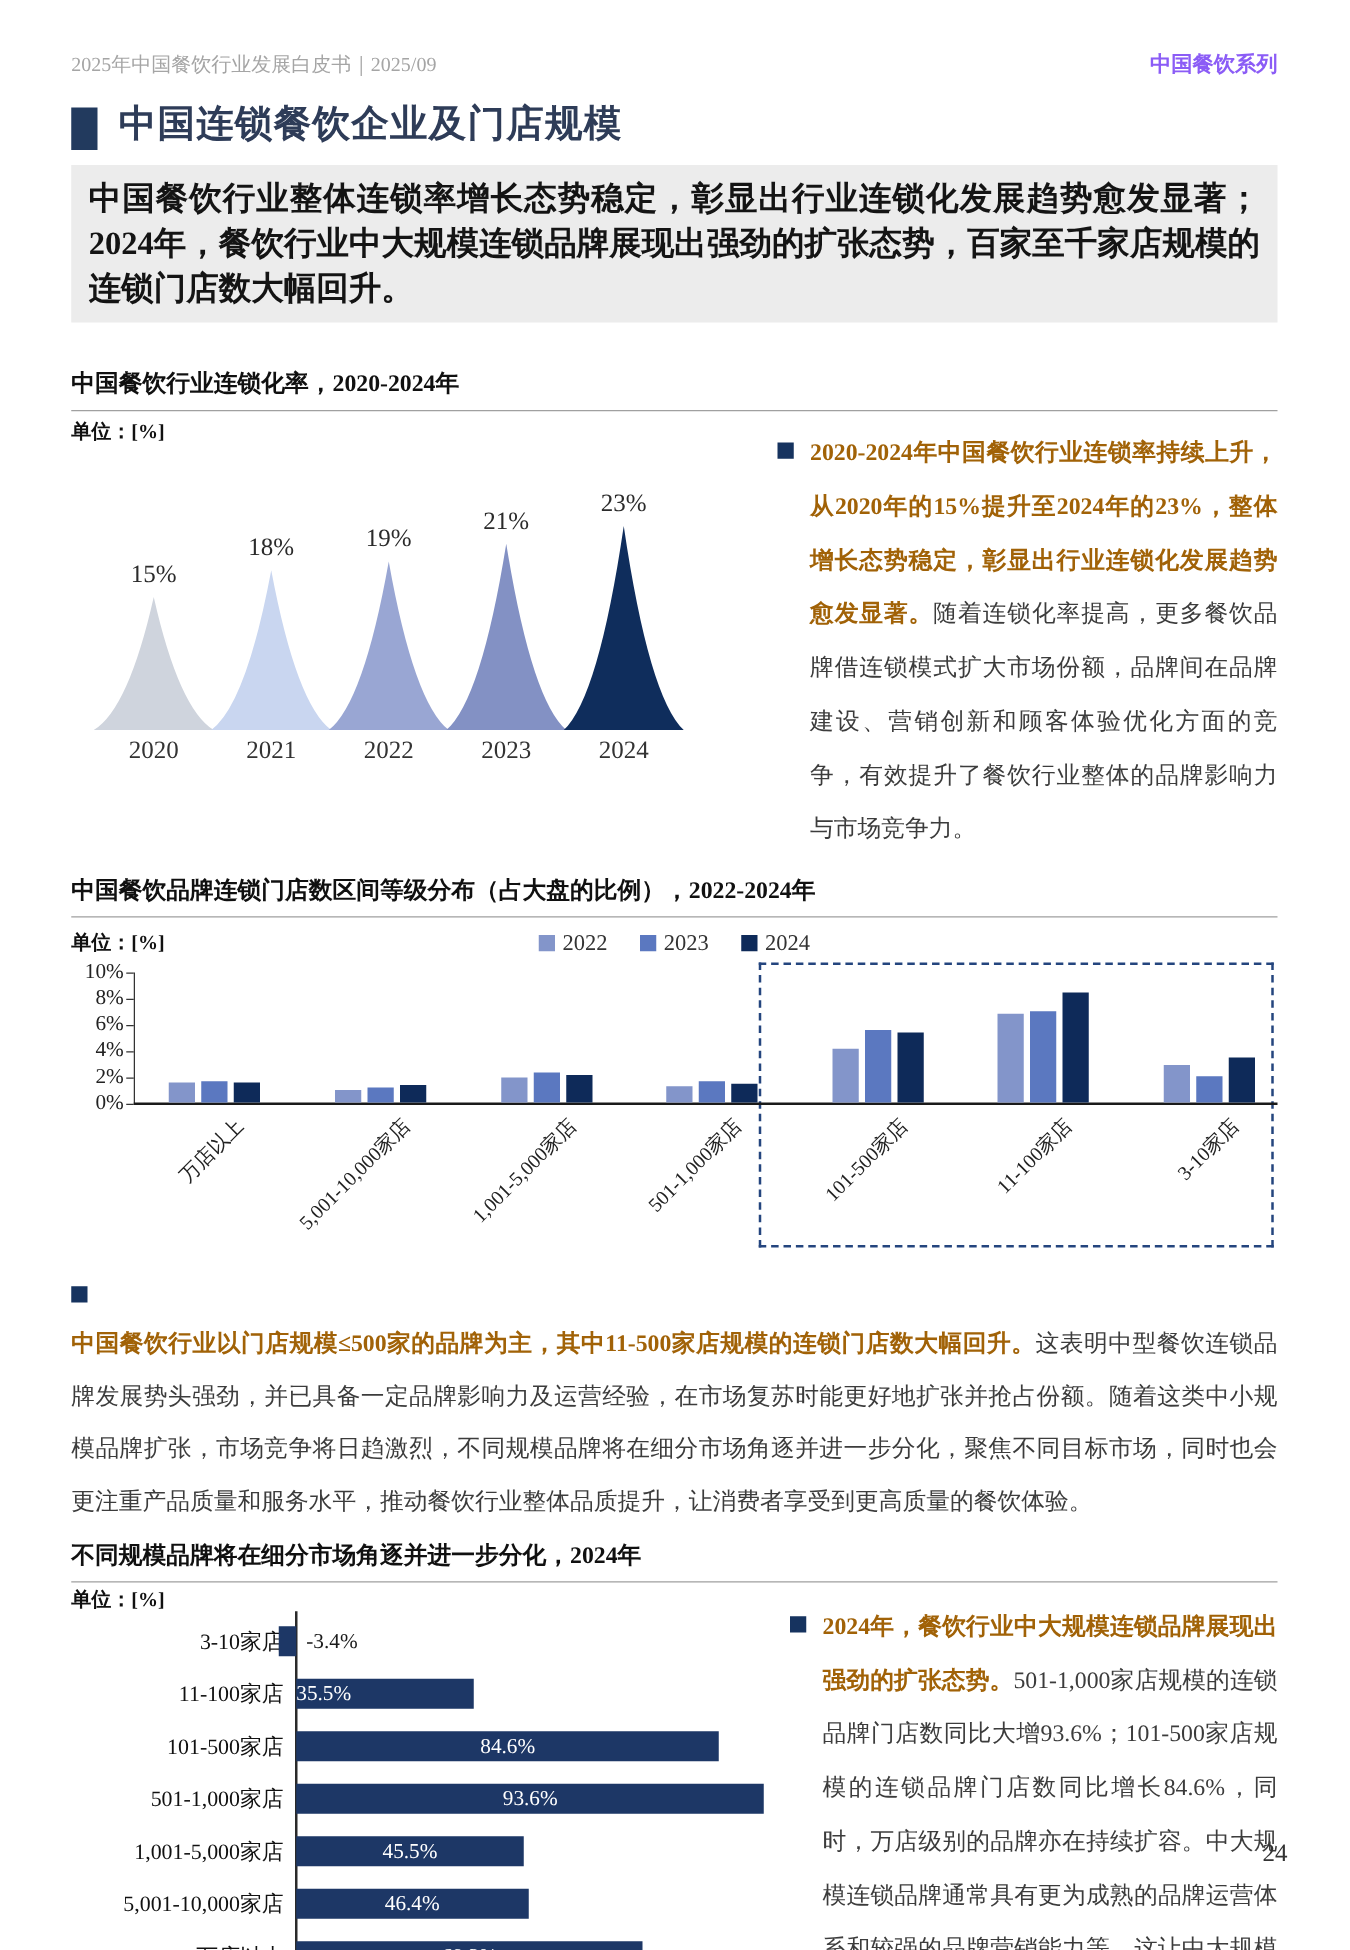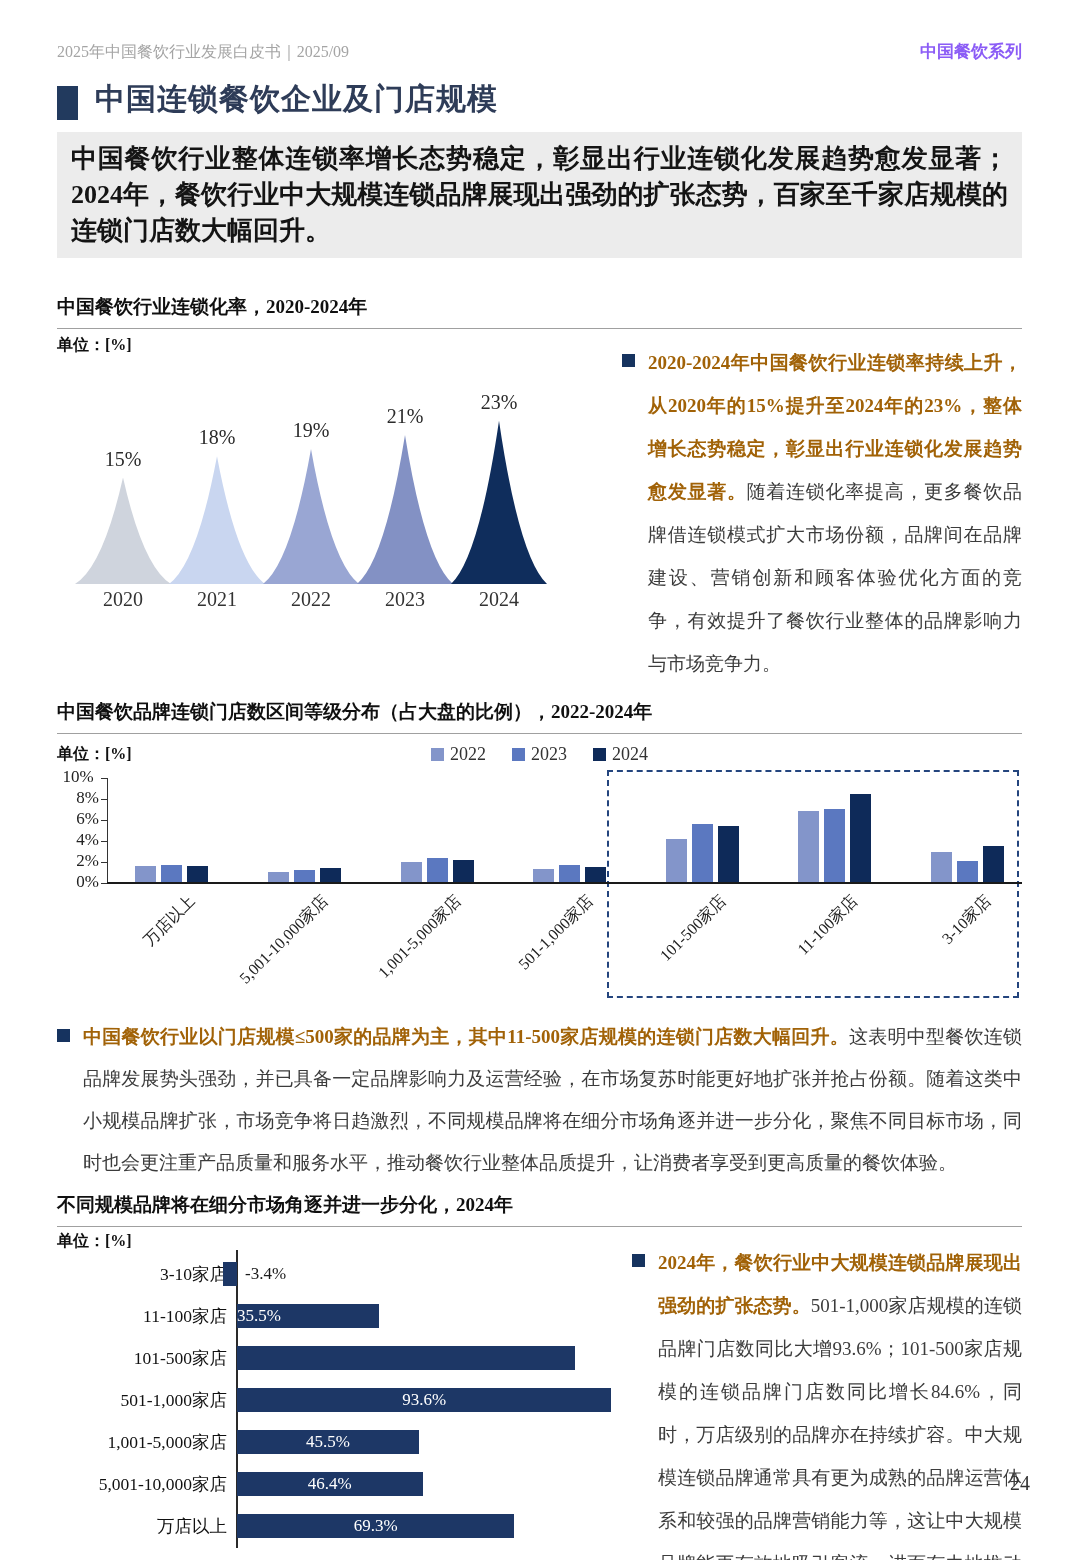--- a/index.html
+++ b/index.html
@@ -13,21 +13,21 @@
 
   .title-row{display:flex;align-items:flex-end;gap:17px;margin-top:16px;}
   .title-sq{width:21px;height:34px;background:#223a5e;}
   .page-title{font-size:30px;font-weight:bold;color:#2e3c58;letter-spacing:1px;}
 
   .summary{margin-top:12px;background:#ececec;padding:9px 14px;font-size:26px;font-weight:bold;
            line-height:36px;color:#141414;text-align:justify;}
 
   .chart-title{font-size:19px;font-weight:bold;color:#101010;border-bottom:1px solid #a0a0a0;
                padding-bottom:8px;}
-  .mt20{margin-top:36px;} .mt14{margin-top:14px;} .mt8{margin-top:8px;}
+  .mt20{margin-top:36px;} .mt14{margin-top:14px;} .mt8{margin-top:8px;flex-direction:column;}
 
   .unit{font-size:16px;font-weight:bold;color:#101010;}
 
   
   .c1-body{display:flex;margin-top:6px;}
   .c1-left{width:565px;}
   .c1-right{width:440px;margin-left:0;margin-top:6px;}
 
   .bullet-block{display:flex;gap:13px;}
   .bullet-sq{flex:0 0 13px;width:13px;height:13px;background:#16335f;margin-top:13px;}
@@ -120,21 +120,21 @@
         <div style="position: absolute; left: 0px; top: 102px; width: 42px; text-align: right; font-size: 17px; color: rgb(34, 34, 34);">0%</div>
         <div style="position: absolute; left: 44px; top: 113px; width: 6px; height: 1px; background: rgb(51, 51, 51);"></div>
         <div style="position: absolute; left: 0px; top: 81px; width: 42px; text-align: right; font-size: 17px; color: rgb(34, 34, 34);">2%</div>
         <div style="position: absolute; left: 44px; top: 92px; width: 6px; height: 1px; background: rgb(51, 51, 51);"></div>
         <div style="position: absolute; left: 0px; top: 60px; width: 42px; text-align: right; font-size: 17px; color: rgb(34, 34, 34);">4%</div>
         <div style="position: absolute; left: 44px; top: 71px; width: 6px; height: 1px; background: rgb(51, 51, 51);"></div>
         <div style="position: absolute; left: 0px; top: 39px; width: 42px; text-align: right; font-size: 17px; color: rgb(34, 34, 34);">6%</div>
         <div style="position: absolute; left: 44px; top: 50px; width: 6px; height: 1px; background: rgb(51, 51, 51);"></div>
         <div style="position: absolute; left: 0px; top: 18px; width: 42px; text-align: right; font-size: 17px; color: rgb(34, 34, 34);">8%</div>
         <div style="position: absolute; left: 44px; top: 29px; width: 6px; height: 1px; background: rgb(51, 51, 51);"></div>
-        <div style="position: absolute; left: 0px; top: -3px; width: 42px; text-align: center; font-size: 17px; color: rgb(34, 34, 34);">10%</div>
+        <div style="position: absolute; left: 0px; top: -3px; width: 42px; text-align: right; font-size: 17px; color: rgb(34, 34, 34);">10%</div>
         <div style="position: absolute; left: 44px; top: 8px; width: 6px; height: 1px; background: rgb(51, 51, 51);"></div>
         <div style="position: absolute; left: 50px; top: 8px; width: 1px; height: 105px; background: rgb(51, 51, 51);"></div>
         <div style="position: absolute; left: 50px; top: 112px; width: 915px; height: 2px; background: rgb(26, 26, 26);"></div>
         <div style="position: absolute; left: 77.5px; top: 96.25px; width: 21px; height: 15.75px; background: rgb(131, 149, 202);"></div>
         <div style="position: absolute; left: 103.5px; top: 95.2px; width: 21px; height: 16.8px; background: rgb(91, 120, 192);"></div>
         <div style="position: absolute; left: 129.5px; top: 96.25px; width: 21px; height: 15.75px; background: rgb(14, 42, 89);"></div>
         <div style="position: absolute; top: 121px; right: 837px; white-space: nowrap; font-size: 16px; color: rgb(34, 34, 34); transform: rotate(-45deg); transform-origin: right top;">万店以上</div>
         <div style="position: absolute; left: 210.5px; top: 101.5px; width: 21px; height: 10.5px; background: rgb(131, 149, 202);"></div>
         <div style="position: absolute; left: 236.5px; top: 100.45px; width: 21px; height: 11.55px; background: rgb(91, 120, 192);"></div>
         <div style="position: absolute; left: 262.5px; top: 98.35px; width: 21px; height: 13.65px; background: rgb(14, 42, 89);"></div>
@@ -173,20 +173,21 @@
         <div class="c3-rows" id="c3-rows">
             <div style="position: absolute; left: 179px; top: -4px; width: 2px; height: 298px; background: rgb(42, 42, 42);"></div>
             <div style="position: absolute; left: 0px; top: 8px; width: 170px; text-align: right; font-size: 17.5px; color: rgb(17, 17, 17); line-height: 24px; white-space: nowrap;">3-10家店</div>
             <div style="position: absolute; left: 166.4px; top: 8px; width: 13.6px; height: 24px; background: rgb(29, 55, 102);"></div>
             <div style="position: absolute; left: 188px; top: 8px; line-height: 24px; font-size: 17px; color: rgb(26, 26, 26); white-space: nowrap;">-3.4%</div>
             <div style="position: absolute; left: 0px; top: 50px; width: 170px; text-align: right; font-size: 17.5px; color: rgb(17, 17, 17); line-height: 24px; white-space: nowrap;">11-100家店</div>
             <div style="position: absolute; left: 180px; top: 50px; width: 142px; height: 24px; background: rgb(29, 55, 102);"></div>
             <div style="position: absolute; left: 180px; top: 50px; width: 142px; text-align: left; line-height: 24px; font-size: 17px; color: rgb(255, 255, 255);">35.5%</div>
             <div style="position: absolute; left: 0px; top: 92px; width: 170px; text-align: right; font-size: 17.5px; color: rgb(17, 17, 17); line-height: 24px; white-space: nowrap;">101-500家店</div>
             <div style="position: absolute; left: 180px; top: 92px; width: 338.4px; height: 24px; background: rgb(29, 55, 102);"></div>
+            <div style="position: absolute; left: 180px; top: 92px; width: 338.4px; text-align: center; line-height: 24px; font-size: 17px; color: rgb(255, 255, 255);">84.6%</div>
             <div style="position: absolute; left: 0px; top: 134px; width: 170px; text-align: right; font-size: 17.5px; color: rgb(17, 17, 17); line-height: 24px; white-space: nowrap;">501-1,000家店</div>
             <div style="position: absolute; left: 180px; top: 134px; width: 374.4px; height: 24px; background: rgb(29, 55, 102);"></div>
             <div style="position: absolute; left: 180px; top: 134px; width: 374.4px; text-align: center; line-height: 24px; font-size: 17px; color: rgb(255, 255, 255);">93.6%</div>
             <div style="position: absolute; left: 0px; top: 176px; width: 170px; text-align: right; font-size: 17.5px; color: rgb(17, 17, 17); line-height: 24px; white-space: nowrap;">1,001-5,000家店</div>
             <div style="position: absolute; left: 180px; top: 176px; width: 182px; height: 24px; background: rgb(29, 55, 102);"></div>
             <div style="position: absolute; left: 180px; top: 176px; width: 182px; text-align: center; line-height: 24px; font-size: 17px; color: rgb(255, 255, 255);">45.5%</div>
             <div style="position: absolute; left: 0px; top: 218px; width: 170px; text-align: right; font-size: 17.5px; color: rgb(17, 17, 17); line-height: 24px; white-space: nowrap;">5,001-10,000家店</div>
             <div style="position: absolute; left: 180px; top: 218px; width: 185.6px; height: 24px; background: rgb(29, 55, 102);"></div>
             <div style="position: absolute; left: 180px; top: 218px; width: 185.6px; text-align: center; line-height: 24px; font-size: 17px; color: rgb(255, 255, 255);">46.4%</div>
             <div style="position: absolute; left: 0px; top: 260px; width: 170px; text-align: right; font-size: 17.5px; color: rgb(17, 17, 17); line-height: 24px; white-space: nowrap;">万店以上</div>

